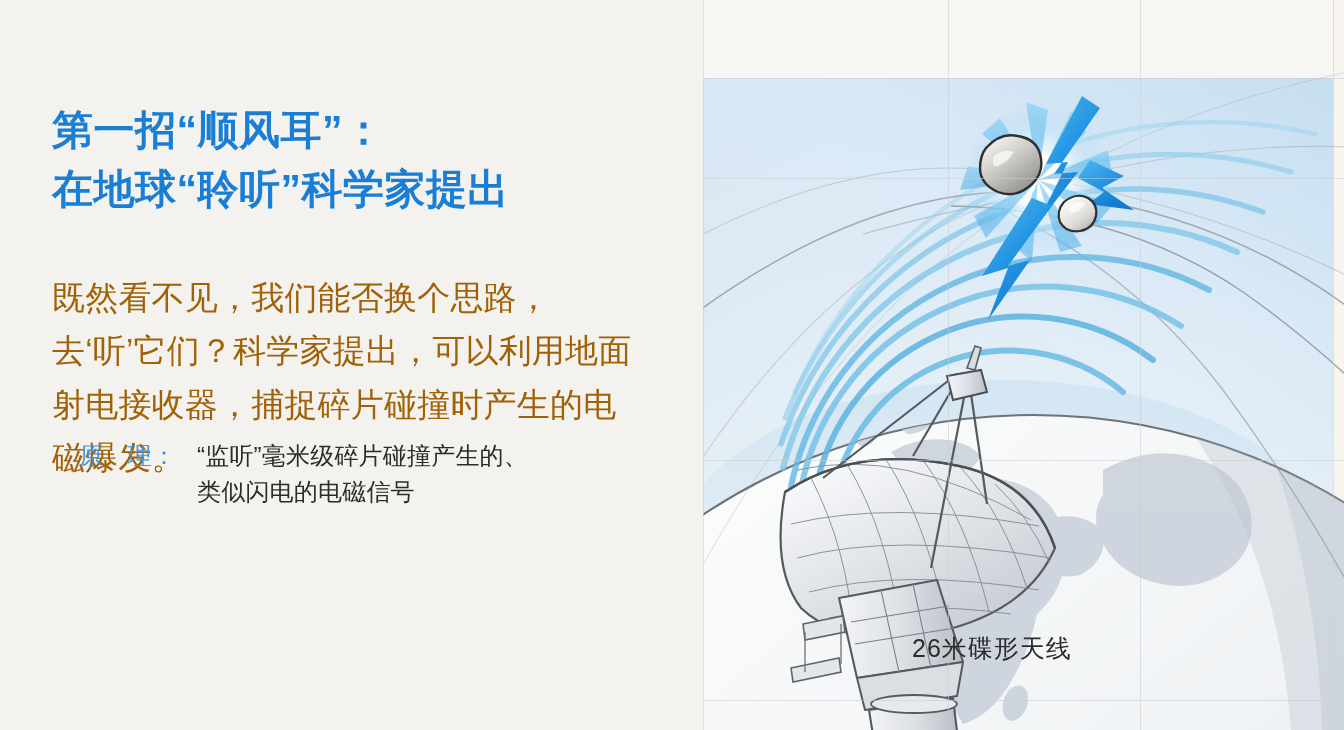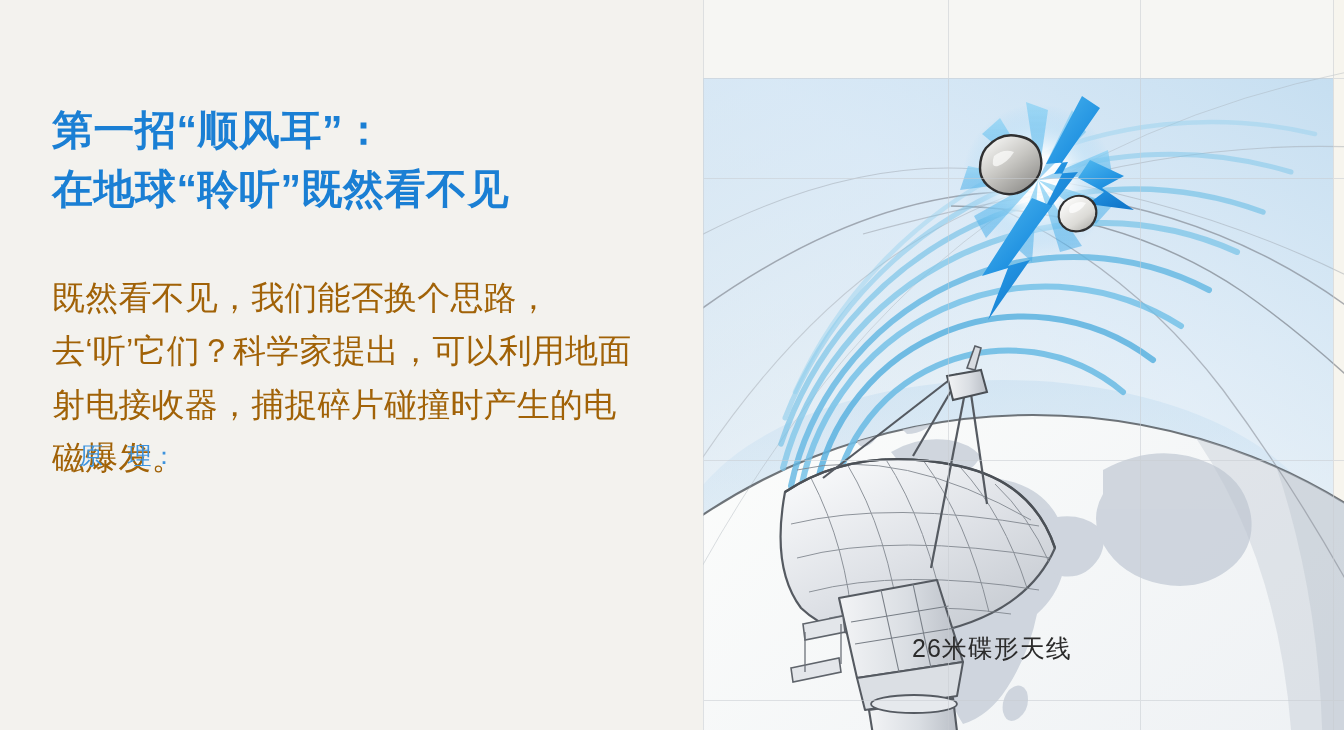--- a/index.html
+++ b/index.html
@@ -53,31 +53,35 @@
 </style>
 </head>
 <body>
 
 <div class="slide">
 
   <div class="left-pane">
 
     <h1 class="title">
       <span class="title-line">第一招“顺风耳”：</span>
-      <span class="title-line">在地球“聆听”既然看不见</span>
+      <span class="title-line">在地球“聆听”科学家提出</span>
     </h1>
 
     <p class="lede">既然看不见，我们能否换个思路，去‘听’它们？科学家提出，可以利用地面射电接收器，捕捉碎片碰撞时产生的电磁爆发。</p>
 
     <div class="spec-list">
 
 
 
       <div class="spec-row">
         <div class="spec-label">原　理：</div>
+        <div class="spec-value">
+          <span class="vline">“监听”毫米级碎片碰撞产生的、</span>
+          <span class="vline">类似闪电的电磁信号</span>
+        </div>
       </div>
 
     </div>
   </div>
 
   <div class="art">
     <svg viewBox="0 0 654 730" xmlns="http://www.w3.org/2000/svg">
       <defs>
         <linearGradient id="skyGrad" x1="0" y1="0" x2="0.55" y2="1">
           <stop offset="0%" stop-color="#c9e0f2"></stop>

